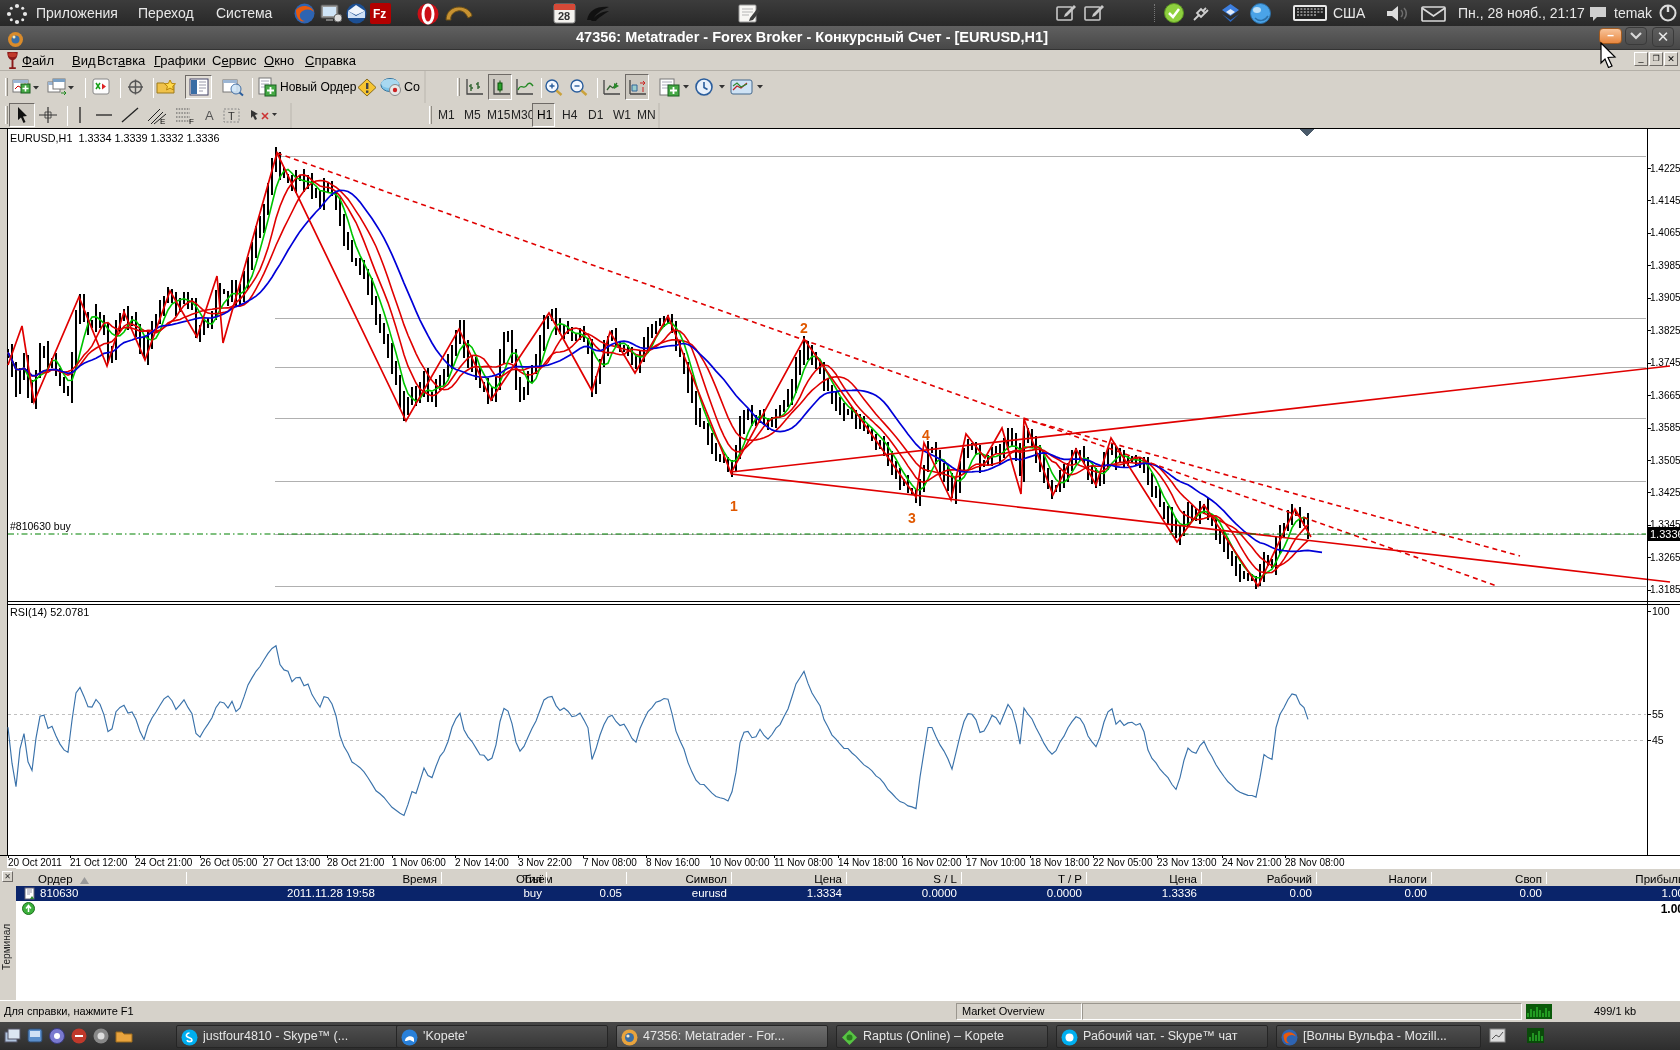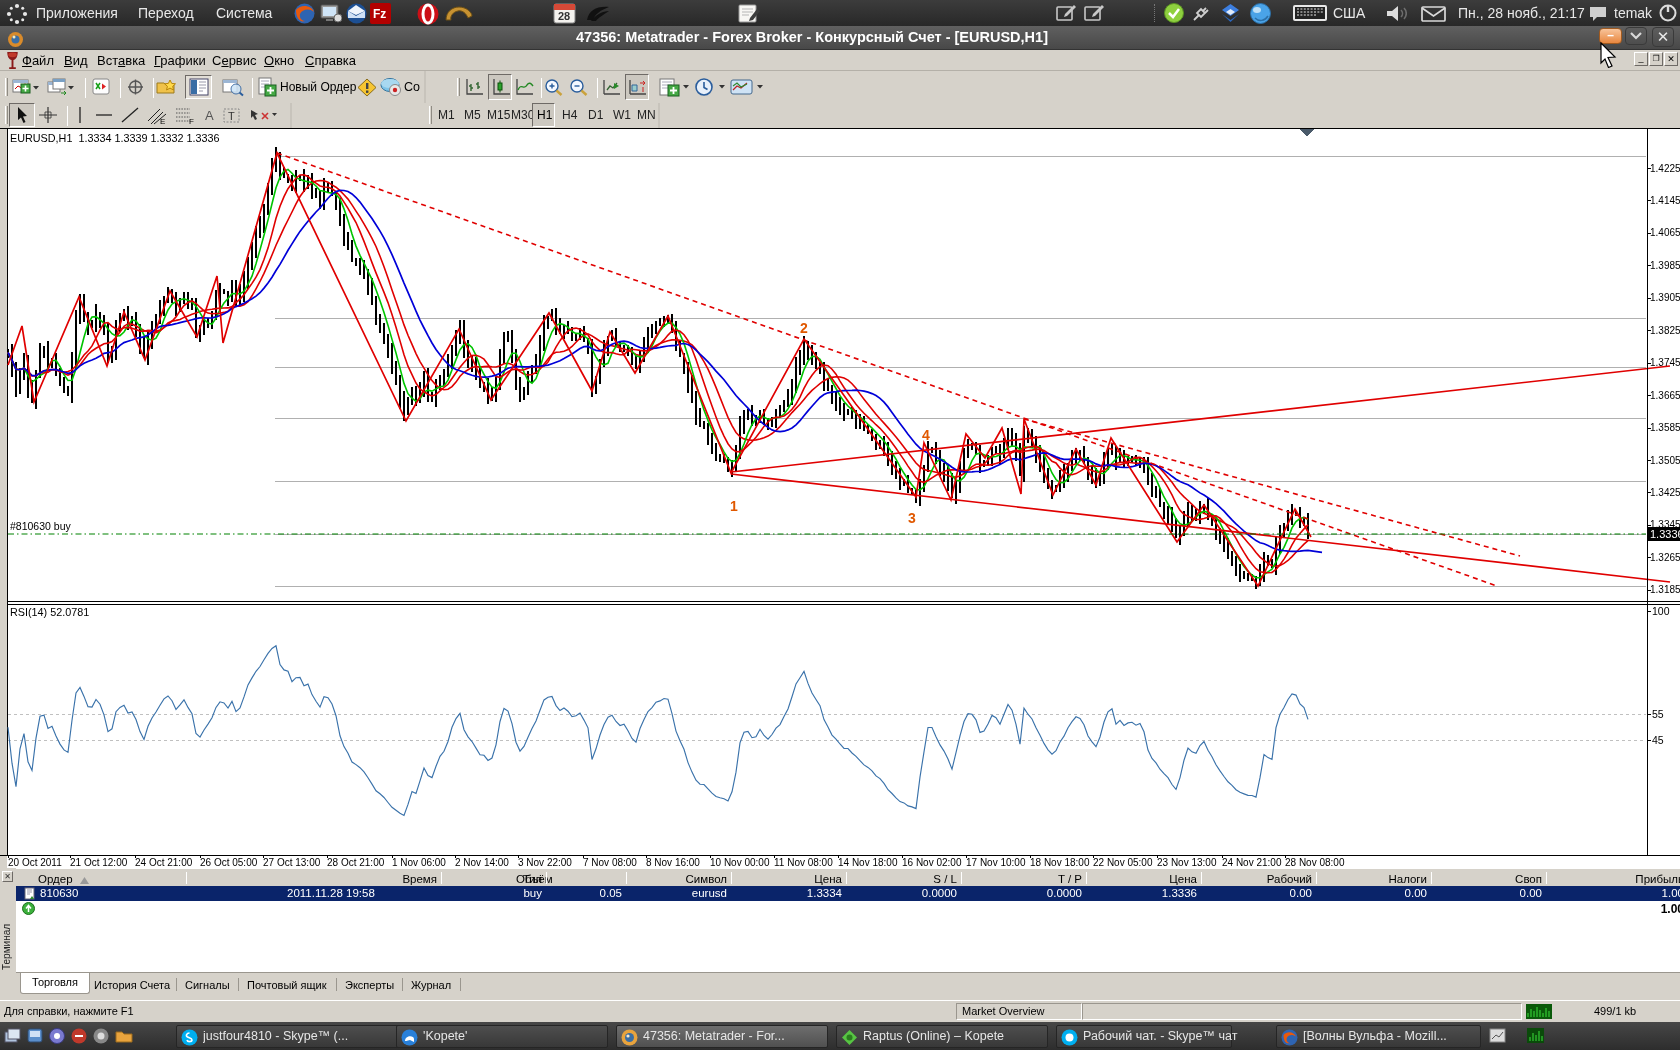--- a/index.html
+++ b/index.html
@@ -127,21 +127,21 @@
         <path d="M1 1 L6 6 L11 1" stroke="#d8d8d8" stroke-width="2.2" fill="none"></path>
       </svg></div>
  <div class="abs" style="left:1652px;top:1px;width:22px;height:20px;border-radius:4px;border:1px solid #3a3a3a;color:#e8e8e8;text-align:center;line-height:17px;font-size:15px">✕</div>
 </div>
 <div class="abs" style="left:0;top:50px;width:1680px;height:21px;background:#d6d2ca;border-bottom:1px solid #b4b0a8;color:#000;font-size:13px">
  <svg class="abs" style="left:5px;top:1px" width="15" height="19" viewBox="0 0 15 20">
       <path d="M2 1 H13 C13 6 11 9 8.5 9.5 V17 H11 V19 H4 V17 H6.5 V9.5 C4 9 2 6 2 1Z" fill="#8b1a1a"></path>
       <ellipse cx="7.5" cy="4" rx="4.5" ry="2.5" fill="#c0392b"></ellipse>
     </svg>
  <span class="abs" style="left:22px;top:3px"><u>Ф</u>айл</span>
- <span class="abs" style="left:64px;top:3px"><u>В</u>ид</span>
+ <span class="abs" style="left:72px;top:3px"><u>В</u>ид</span>
  <span class="abs" style="left:97px;top:3px">Вст<u>а</u>вка</span>
  <span class="abs" style="left:154px;top:3px"><u>Г</u>рафики</span>
  <span class="abs" style="left:212px;top:3px">С<u>е</u>рвис</span>
  <span class="abs" style="left:264px;top:3px"><u>О</u>кно</span>
  <span class="abs" style="left:305px;top:3px"><u>С</u>правка</span>
  <div class="abs" style="left:1654px;top:1px;width:25px;height:22px"></div>
 </div>
 <div class="abs" style="left:1634px;top:52px;width:46px;height:15px">
  <div class="abs" style="left:0;top:0;width:14px;height:14px;background:#d6d2ca;border:1px solid;border-color:#fff #6e6a66 #6e6a66 #fff;font-size:9px;text-align:center;line-height:10px">_</div>
  <div class="abs" style="left:15px;top:0;width:14px;height:14px;background:#d6d2ca;border:1px solid;border-color:#fff #6e6a66 #6e6a66 #fff;font-size:8px;text-align:center;line-height:12px">❐</div>
@@ -505,33 +505,20 @@
       <span class="abs" style="left:1380px;top:1px;width:146px;text-align:right">0.00</span>
       <span class="abs" style="left:1522px;top:1px;width:146px;text-align:right">1.00</span>
 </div>
 <div class="abs" style="left:16px;top:33px;width:1664px;height:15px;background:#fff;color:#000;font-size:12px;font-weight:bold">
  <svg class="abs" style="left:6px;top:1px" width="13" height="13">
         <circle cx="6.5" cy="6.5" r="6" fill="#3cb03c" stroke="#1a701a"></circle>
         <path d="M6.5 10 V4 M4 6.5 L6.5 3.5 L9 6.5" stroke="#fff" stroke-width="1.5" fill="none"></path>
       </svg>
  <span class="abs" style="left:1522px;top:1px;width:146px;text-align:right">1.00</span>
 </div>
-<div class="abs" style="left:16px;top:104px;width:1664px;height:28px;background:#d6d2ca;border-top:1px solid #9a968e">
- <div class="abs" style="left:4px;top:0px;width:70px;height:21px;background:#fff;border:1px solid #9a968e;border-top:none;border-radius:0 0 3px 3px;font-size:11px;text-align:center;line-height:19px">Торговля</div>
- <div class="abs" style="left:78px;top:6px;font-size:11px;color:#000">История Счета</div>
- <div class="abs" style="left:160px;top:5px;width:1px;height:13px;background:#9a968e"></div>
- <div class="abs" style="left:169px;top:6px;font-size:11px;color:#000">Сигналы</div>
- <div class="abs" style="left:222px;top:5px;width:1px;height:13px;background:#9a968e"></div>
- <div class="abs" style="left:231px;top:6px;font-size:11px;color:#000">Почтовый ящик</div>
- <div class="abs" style="left:320px;top:5px;width:1px;height:13px;background:#9a968e"></div>
- <div class="abs" style="left:329px;top:6px;font-size:11px;color:#000">Эксперты</div>
- <div class="abs" style="left:386px;top:5px;width:1px;height:13px;background:#9a968e"></div>
- <div class="abs" style="left:395px;top:6px;font-size:11px;color:#000">Журнал</div>
- <div class="abs" style="left:444px;top:5px;width:1px;height:13px;background:#9a968e"></div>
-</div>
 </div>
 <div class="abs" style="left:0;top:1000px;width:1680px;height:22px;background:#d6d2ca;font-size:11px;color:#000;border-top:1px solid #fff">
 <span class="abs" style="left:4px;top:4px">Для справки, нажмите F1</span>
 <div class="abs" style="left:956px;top:2px;width:126px;height:17px;border:1px solid;border-color:#9a968e #fff #fff #9a968e"></div>
 <span class="abs" style="left:962px;top:4px">Market Overview</span>
 <div class="abs" style="left:1082px;top:2px;width:440px;height:17px;border:1px solid;border-color:#9a968e #fff #fff #9a968e"></div>
 <svg class="abs" style="left:1526px;top:3px" width="26" height="15">
       <rect width="26" height="15" fill="#0a5a0a"></rect>
       <g stroke="#3ae03a">
         <path d="M2 13V9M5 13V5M8 13V7M11 13V3M14 13V6M17 13V9M20 13V4M23 13V7"></path>
@@ -587,21 +574,21 @@
     </svg>
     <span class="abs" style="left:26px;top:3px;color:#e6e6e6;font-size:12.5px;white-space:nowrap;overflow:hidden;width:180px">47356: Metatrader - For...</span>
   </div>
 <div class="abs" style="left:836px;top:1025px;width:212px;height:23px;border-radius:2px;background:linear-gradient(#4e4e4e,#383838);border:1px solid #252525">
  <svg class="abs" style="left:4px;top:3px" width="17" height="17">
       <path d="M8.5 1 L16 8.5 L8.5 16 L1 8.5Z" fill="#57c443"></path>
       <circle cx="8.5" cy="8.5" r="3" fill="#2a7d1e"></circle>
     </svg>
     <span class="abs" style="left:26px;top:3px;color:#e6e6e6;font-size:12.5px;white-space:nowrap;overflow:hidden;width:180px">Raptus (Online) – Kopete</span>
   </div>
-<div class="abs" style="left:1056px;top:1025px;width:176px;height:23px;border-radius:2px;background:linear-gradient(#4e4e4e,#383838);border:1px solid #252525">
+<div class="abs" style="left:1056px;top:1025px;width:212px;height:23px;border-radius:2px;background:linear-gradient(#4e4e4e,#383838);border:1px solid #252525">
  <svg class="abs" style="left:4px;top:3px" width="17" height="17">
       <circle cx="8.5" cy="8.5" r="8" fill="#00aff0"></circle>
       <circle cx="8.5" cy="8.5" r="4" fill="#fff"></circle>
     </svg>
     <span class="abs" style="left:26px;top:3px;color:#e6e6e6;font-size:12.5px;white-space:nowrap;overflow:hidden;width:180px">Рабочий чат. - Skype™ чат</span>
   </div>
 <div class="abs" style="left:1276px;top:1025px;width:205px;height:23px;border-radius:2px;background:linear-gradient(#4e4e4e,#383838);border:1px solid #252525">
  <svg class="abs" style="left:4px;top:3px" width="17" height="17">
       <circle cx="8.5" cy="8.5" r="8" fill="#2e64b2"></circle>
       <path d="M2.5 6 C6 1.5 13 2.5 15 7.5 C12 5 7 5.5 5.8 9 C5 12 7 14 9.5 14 C5 15.5 2.5 12 2.5 6Z" fill="#e8590c"></path>

